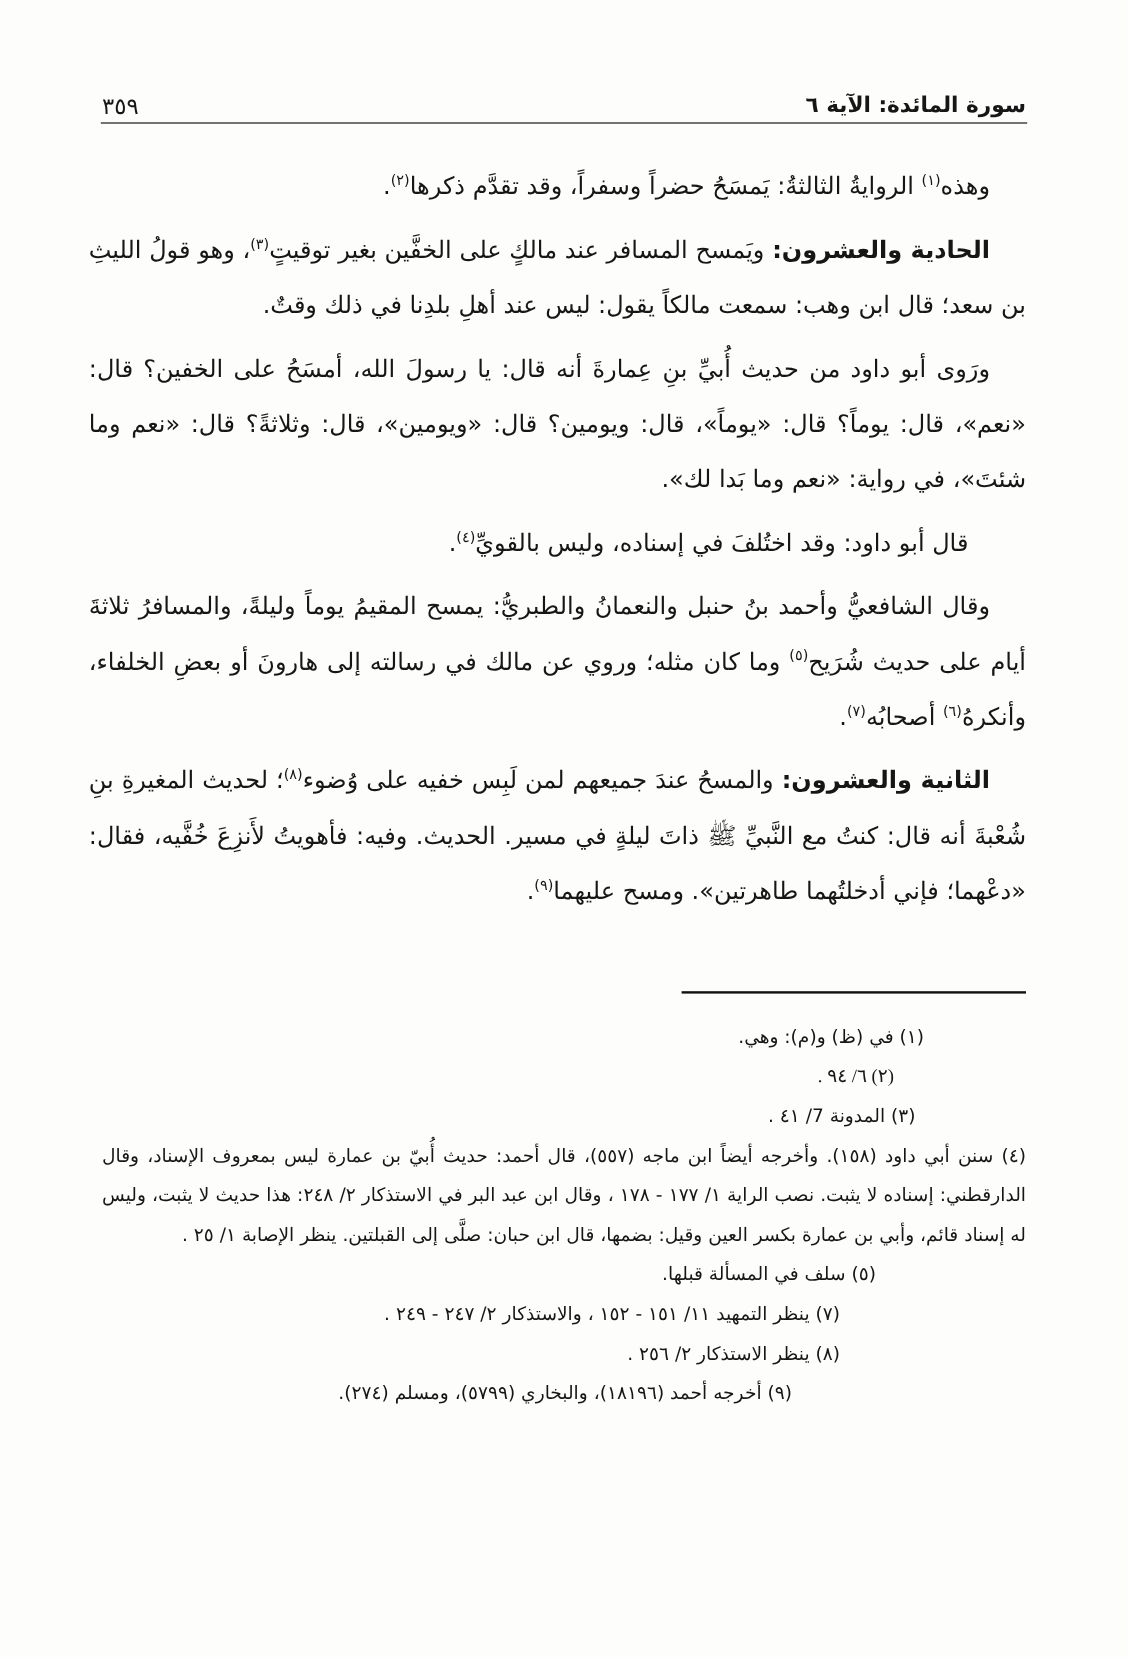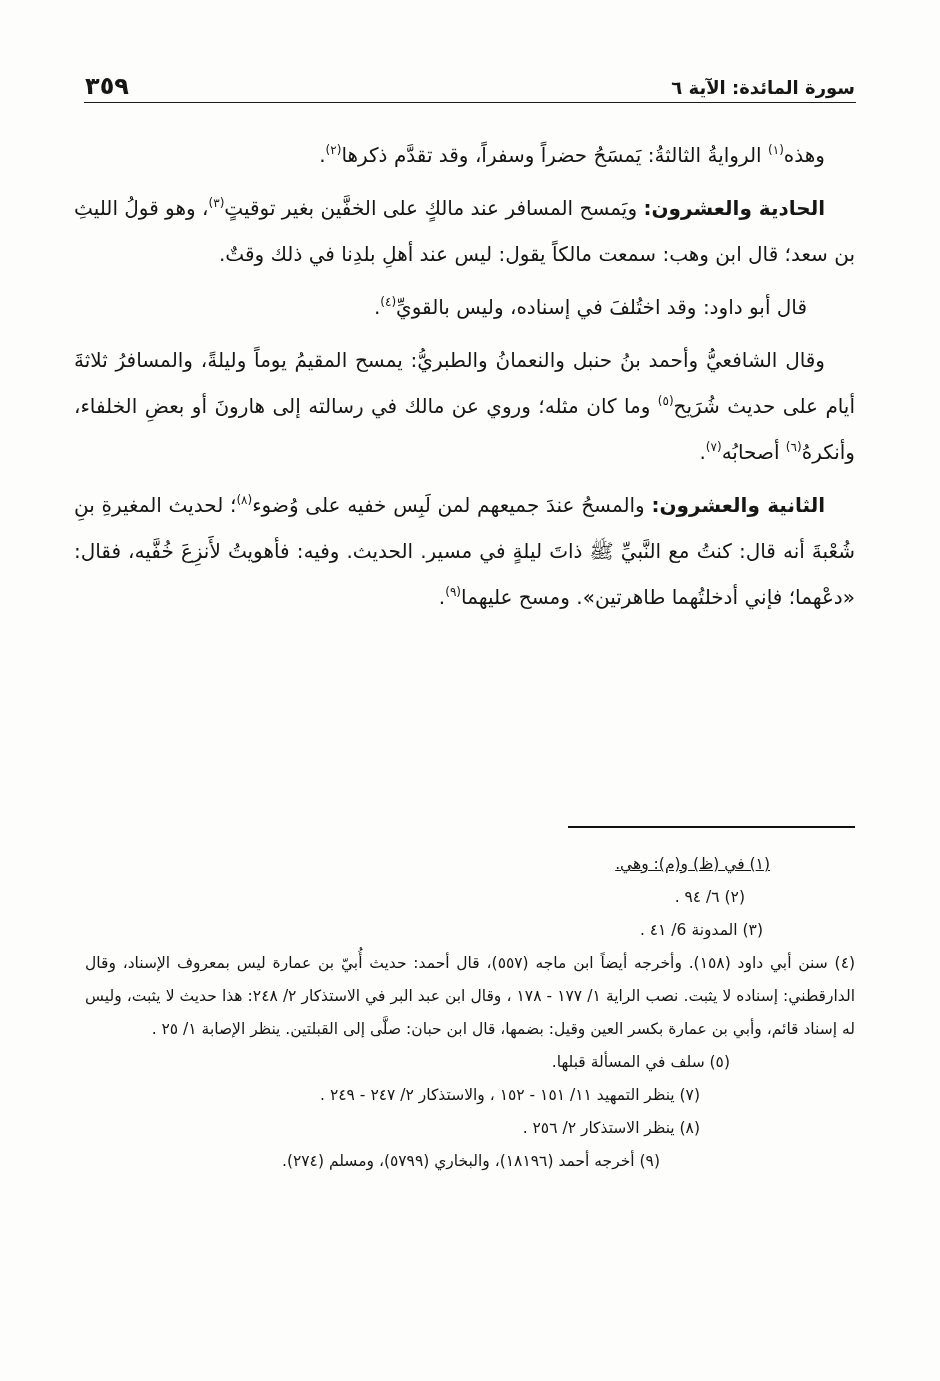--- a/index.html
+++ b/index.html
@@ -29,22 +29,22 @@
     position: absolute;
     right: 0;
     bottom: 2px;
     font-size: 18px;
     font-weight: bold;
   }
   .page-number {
     position: absolute;
     left: 0;
     bottom: 0;
-    font-size: 24px;
-    font-weight: bold;
+    font-size: 19px;
+    font-weight: normal;
   }
   .header-rule {
     position: absolute;
     top: 102px;
     right: 84px;
     left: 84px;
     border-top: 1.6px solid #1c1c1c;
   }
   
   .body-text {
@@ -84,22 +84,22 @@
     position: absolute;
     top: 848px;
     right: 85px;
     left: 85px;
     font-size: 15.5px;
     line-height: 33px;
     text-align: right;
   }
   .fn { margin: 0; }
   .fn-justify { text-align: justify; }
-  .fn-ind-1 { padding-right: 85px; text-decoration: underline; }
-  .fn-ind-2 { padding-right: 110px; }
+  .fn-ind-1 { padding-right: 85px; }
+  .fn-ind-2 { padding-right: 110px; font-family: Liberation Serif, serif; }
   .fn-ind-3 { padding-right: 92px; }
   .fn-ind-5 { padding-right: 125px; }
   .fn-ind-6 { padding-right: 155px; }
   .fn-ind-7 { padding-right: 155px; }
   .fn-ind-8 { padding-right: 155px; text-align: right; }
   .fn-ind-9 { padding-right: 195px; text-align: right; }
 </style>
 </head>
 <body>
 
@@ -116,20 +116,23 @@
 
     <p class="para">
       <span>وهذه<sup>(١)</sup> الروايةُ الثالثةُ: يَمسَحُ حضراً وسفراً، وقد تقدَّم ذكرها<sup>(٢)</sup>.</span>
     </p>
 
     <p class="para">
       <strong class="lead">الحادية والعشرون:</strong>
       <span>ويَمسح المسافر عند مالكٍ على الخفَّين بغير توقيتٍ<sup>(٣)</sup>، وهو قولُ الليثِ بن سعد؛ قال ابن وهب: سمعت مالكاً يقول: ليس عند أهلِ بلدِنا في ذلك وقتٌ.</span>
     </p>
 
+    <p class="para">
+      <span>ورَوى أبو داود من حديث أُبيِّ بنِ عِمارةَ أنه قال: يا رسولَ الله، أمسَحُ على الخفين؟ قال: «نعم»، قال: يوماً؟ قال: «يوماً»، قال: ويومين؟ قال: «ويومين»، قال: وثلاثةً؟ قال: «نعم وما شئتَ»، في رواية: «نعم وما بَدا لك».</span>
+    </p>
 
     <p class="para indent-lg">
       <span>قال أبو داود: وقد اختُلفَ في إسناده، وليس بالقويِّ<sup>(٤)</sup>.</span>
     </p>
 
     <p class="para">
       <span>وقال الشافعيُّ وأحمد بنُ حنبل والنعمانُ والطبريُّ: يمسح المقيمُ يوماً وليلةً، والمسافرُ ثلاثةَ أيام على حديث شُرَيح<sup>(٥)</sup> وما كان مثله؛ وروي عن مالك في رسالته إلى هارونَ أو بعضِ الخلفاء، وأنكرهُ<sup>(٦)</sup> أصحابُه<sup>(٧)</sup>.</span>
     </p>
 
     <p class="para">
@@ -137,21 +140,21 @@
       <span>والمسحُ عندَ جميعهم لمن لَبِس خفيه على وُضوء<sup>(٨)</sup>؛ لحديث المغيرةِ بنِ شُعْبةَ أنه قال: كنتُ مع النَّبيِّ ﷺ ذاتَ ليلةٍ في مسير. الحديث. وفيه: فأهويتُ لأَنزِعَ خُفَّيه، فقال: «دعْهما؛ فإني أدخلتُهما طاهرتين». ومسح عليهما<sup>(٩)</sup>.</span>
     </p>
 
   </main>
 
   <div class="footnote-rule"></div>
 
   <section class="footnotes">
     <div class="fn fn-ind-1">(١) في (ظ) و(م): وهي.</div>
     <div class="fn fn-ind-2">(٢) ٦/ ٩٤ .</div>
-    <div class="fn fn-ind-3">(٣) المدونة 6/ ٤١ .</div>
+    <div class="fn fn-ind-3">(٣) المدونة 7/ ٤١ .</div>
     <div class="fn fn-justify">(٤) سنن أبي داود (١٥٨). وأخرجه أيضاً ابن ماجه (٥٥٧)، قال أحمد: حديث أُبيّ بن عمارة ليس بمعروف الإسناد، وقال الدارقطني: إسناده لا يثبت. نصب الراية ١/ ١٧٧ - ١٧٨ ، وقال ابن عبد البر في الاستذكار ٢/ ٢٤٨: هذا حديث لا يثبت، وليس له إسناد قائم، وأبي بن عمارة بكسر العين وقيل: بضمها، قال ابن حبان: صلَّى إلى القبلتين. ينظر الإصابة ١/ ٢٥ .</div>
     <div class="fn fn-ind-5">(٥) سلف في المسألة قبلها.</div>
     <div class="fn fn-ind-7">(٧) ينظر التمهيد ١١/ ١٥١ - ١٥٢ ، والاستذكار ٢/ ٢٤٧ - ٢٤٩ .</div>
     <div class="fn fn-ind-8">(٨) ينظر الاستذكار ٢/ ٢٥٦ .</div>
     <div class="fn fn-ind-9">(٩) أخرجه أحمد (١٨١٩٦)، والبخاري (٥٧٩٩)، ومسلم (٢٧٤).</div>
   </section>
 
 </div>
 
 </body></html>

